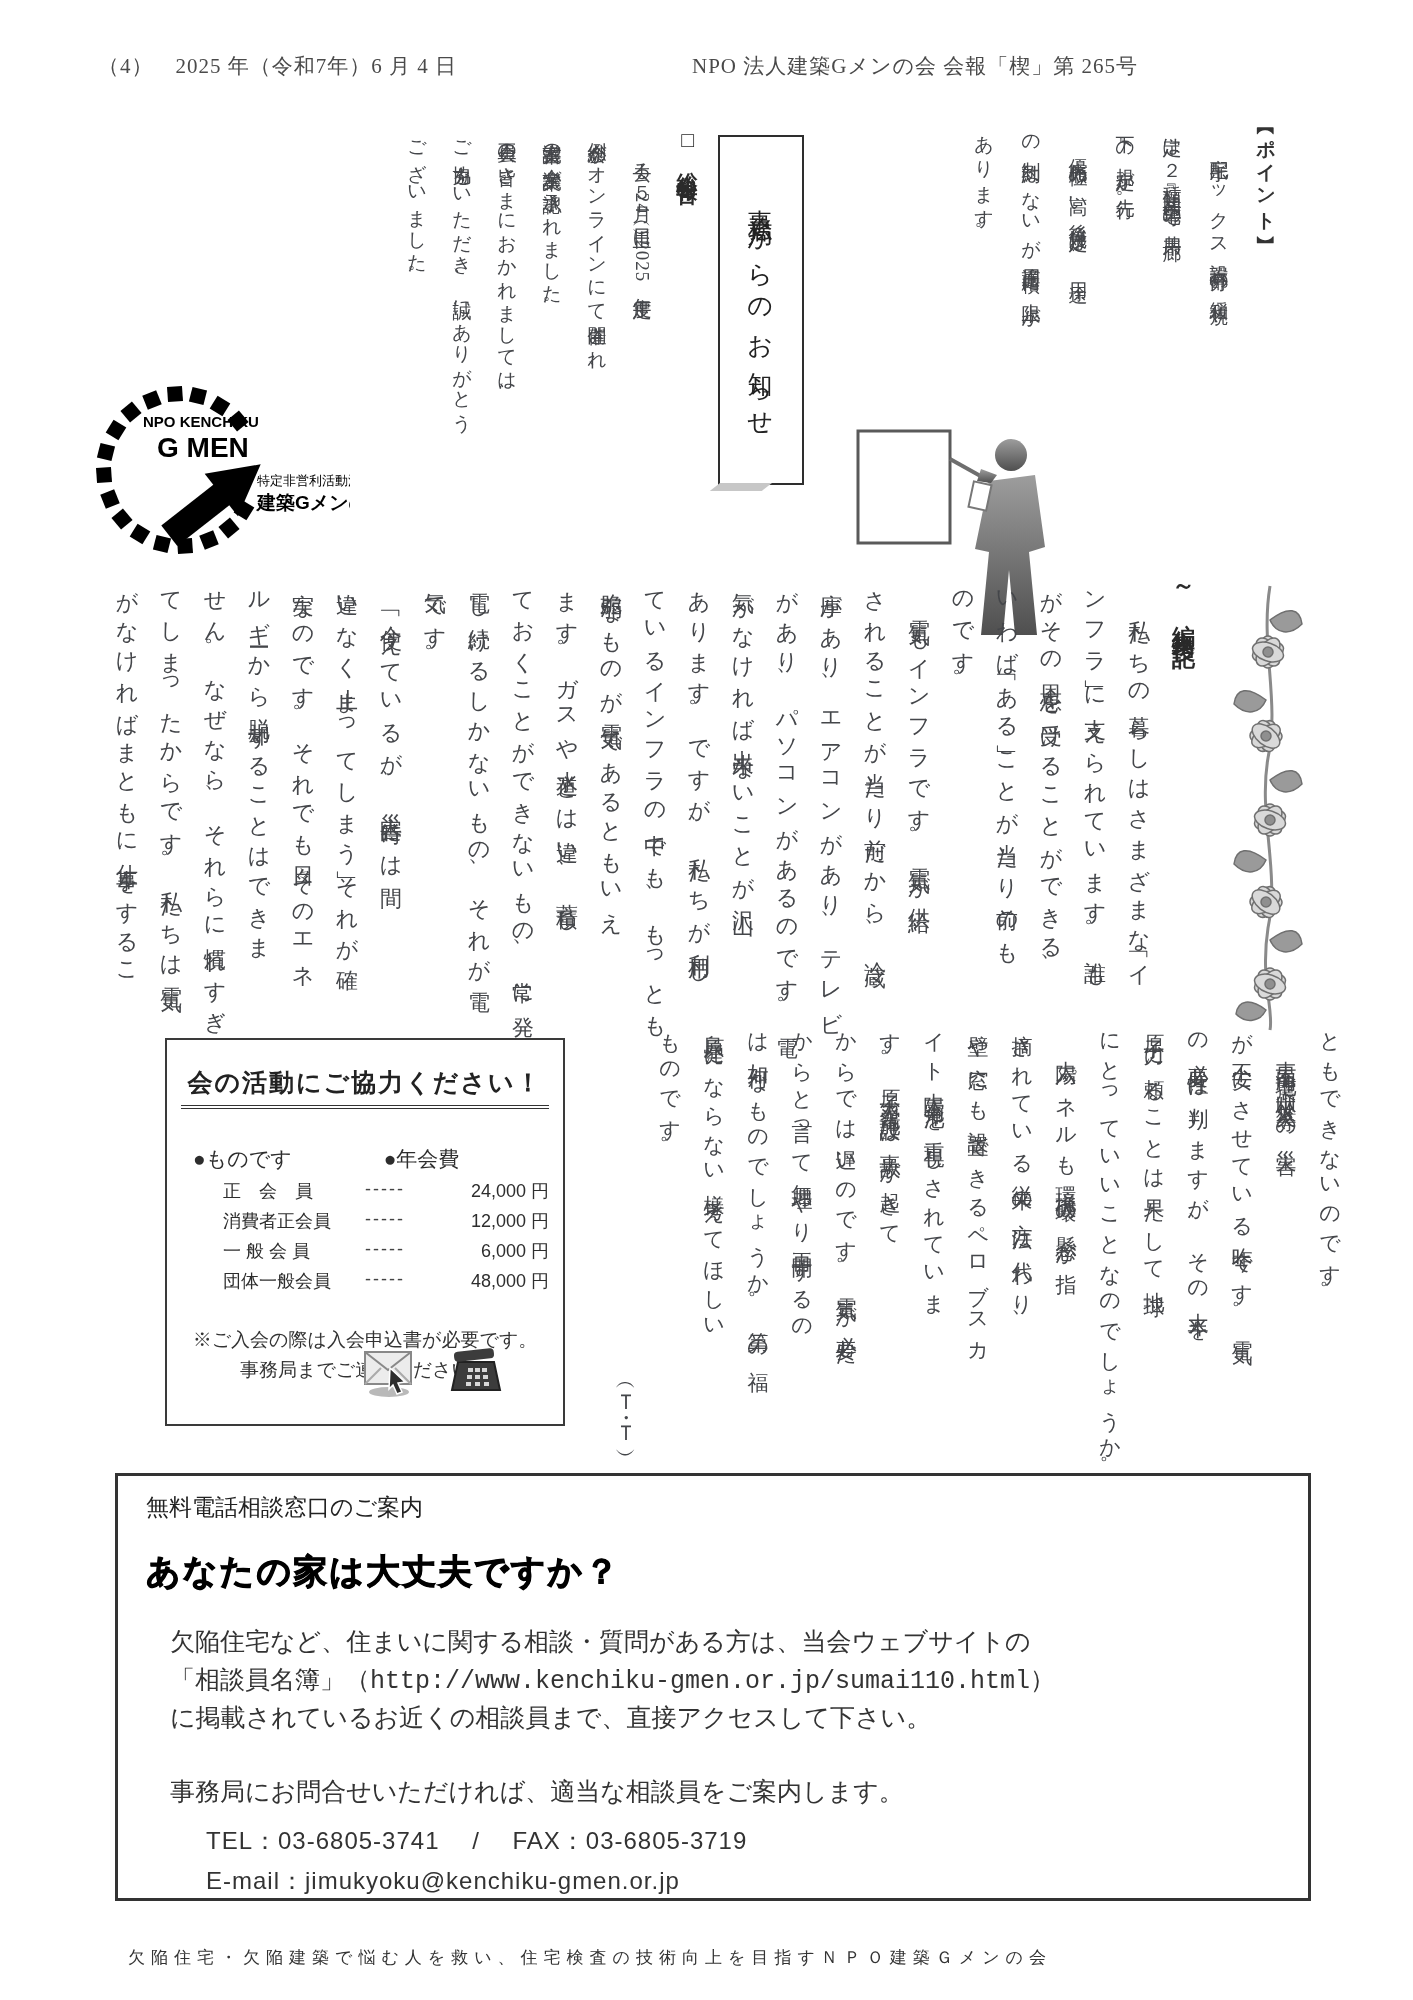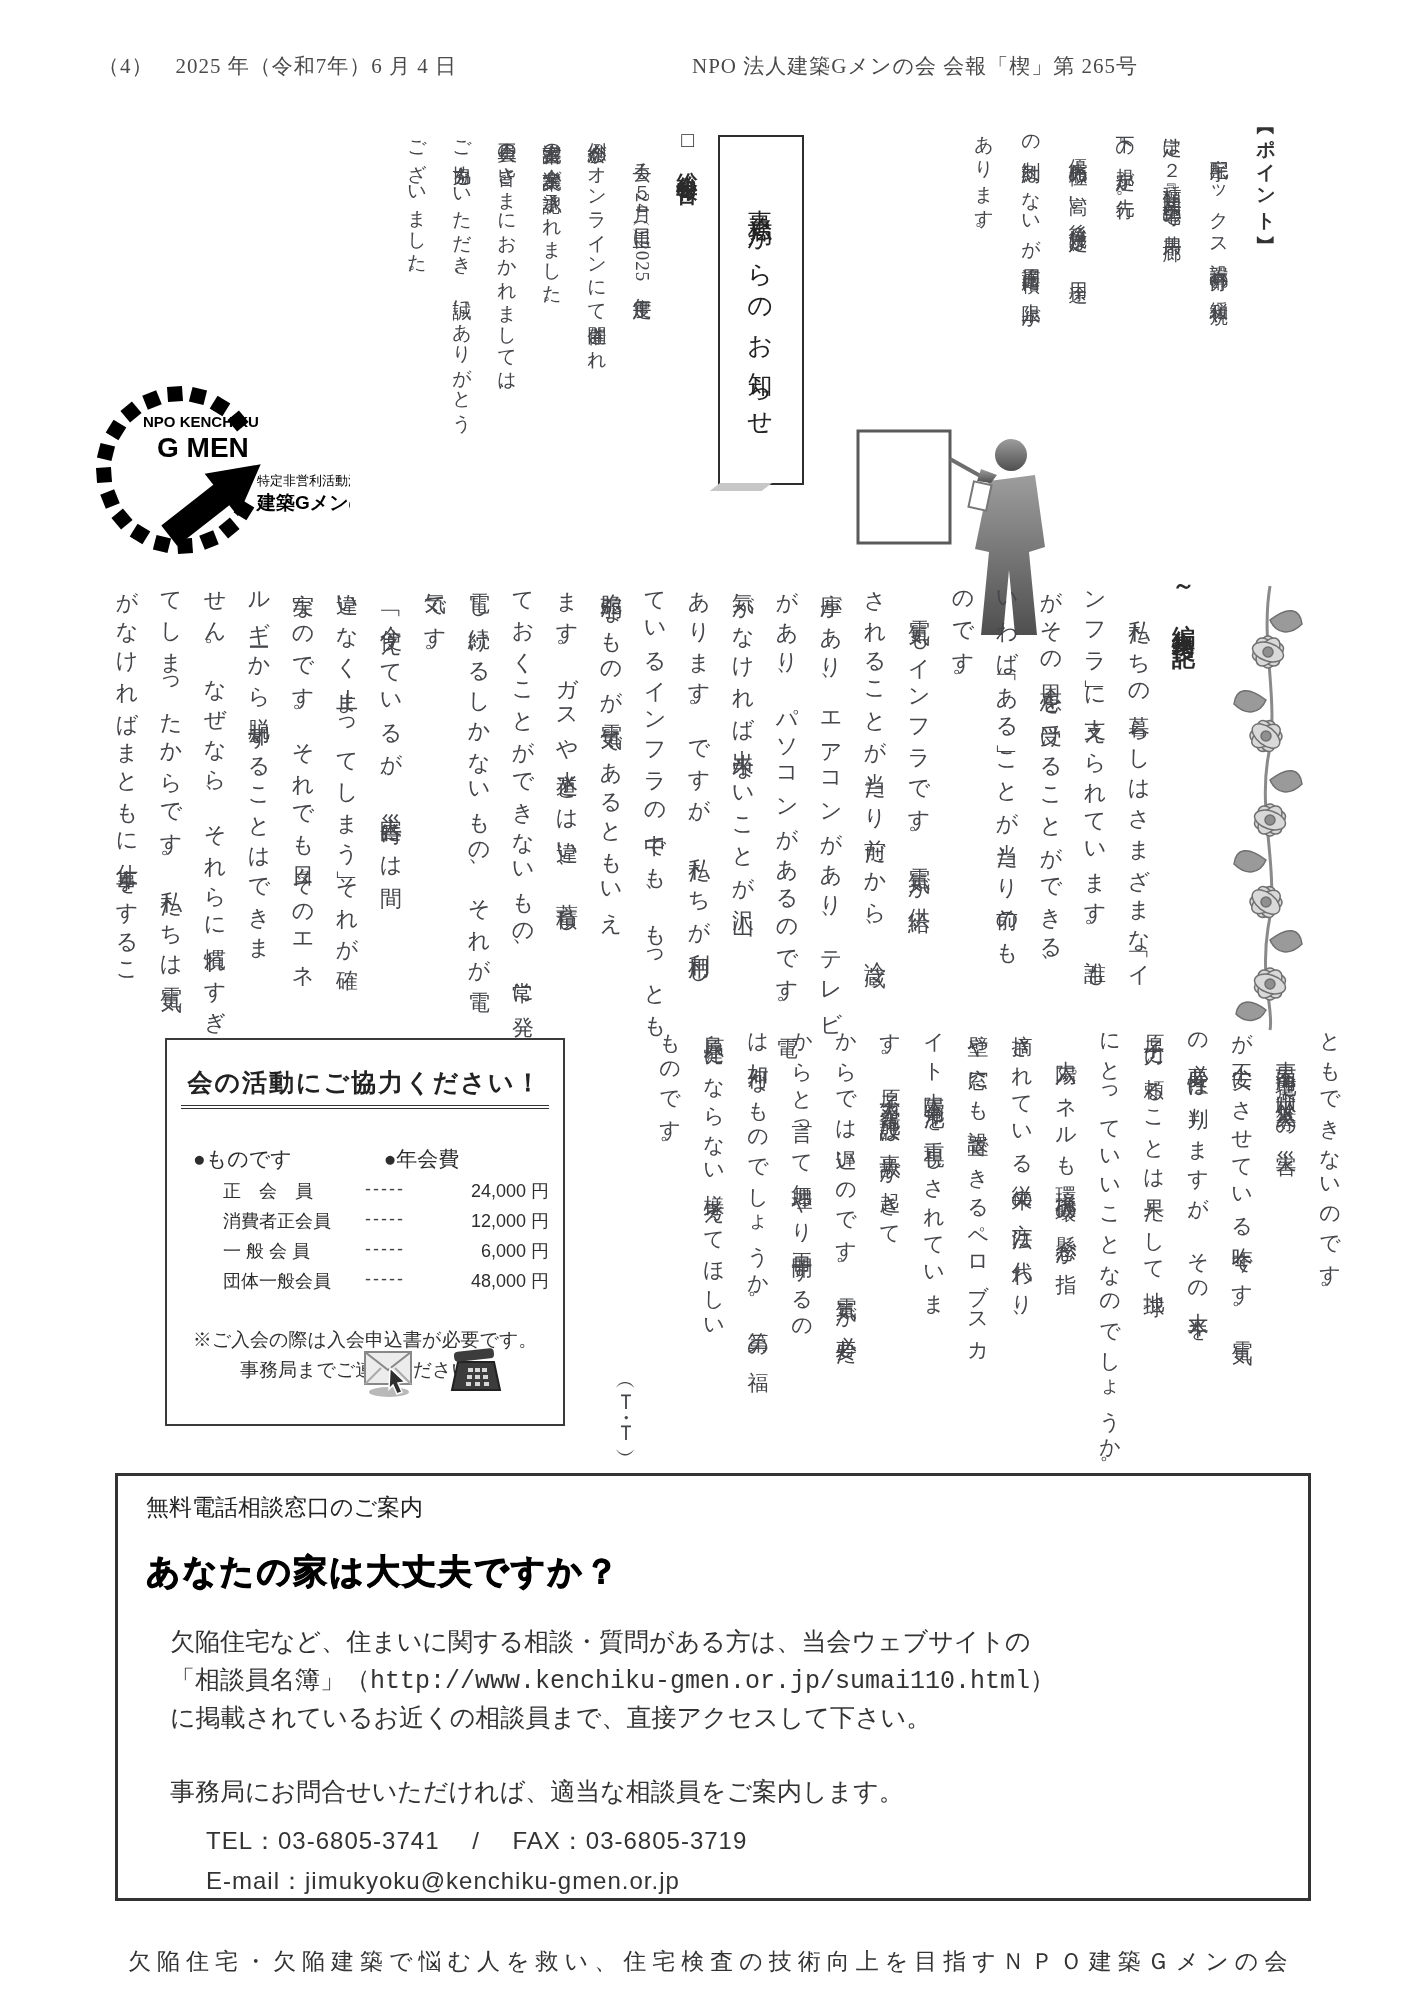--- a/index.html
+++ b/index.html
@@ -51,21 +51,21 @@
         background:#fff;font-family:"Liberation Sans", sans-serif;color:#2d2d2d;box-sizing:border-box;
         padding:16px 28px;}
   .cbox-title{font-size:23px;color:#222;}
   .cbox-headline{font-size:34px;font-weight:900;letter-spacing:2px;color:#000;margin-top:26px;
                  -webkit-text-stroke:1px #000;}
   .cpara{margin-top:30px;margin-left:24px;font-size:25px;line-height:38px;color:#333;font-family:Liberation Mono, monospace;}
   .cpara2{margin-top:36px;}
   .ccontact{margin-left:60px;font-size:24px;line-height:40px;letter-spacing:1px;color:#333;margin-top:8px;}
 
   
-  .footer{left:128px;top:1946px;font-size:23px;letter-spacing:6px;color:#333;white-space:nowrap;}
+  .footer{left:128px;top:1946px;font-size:17px;letter-spacing:6px;color:#333;white-space:nowrap;}
 
   svg text{font-family:"Liberation Sans", sans-serif;}
 </style>
 </head>
 <body>
 
 <div class="page">
 
   <div class="abs hdr" style="left:98px;top:52px;">（4）　2025 年（令和7年）6 月 4 日</div>
   <div class="abs hdr" style="left:692px;top:52px;">NPO 法人建築Gメンの会 会報「楔」第 265号</div>

